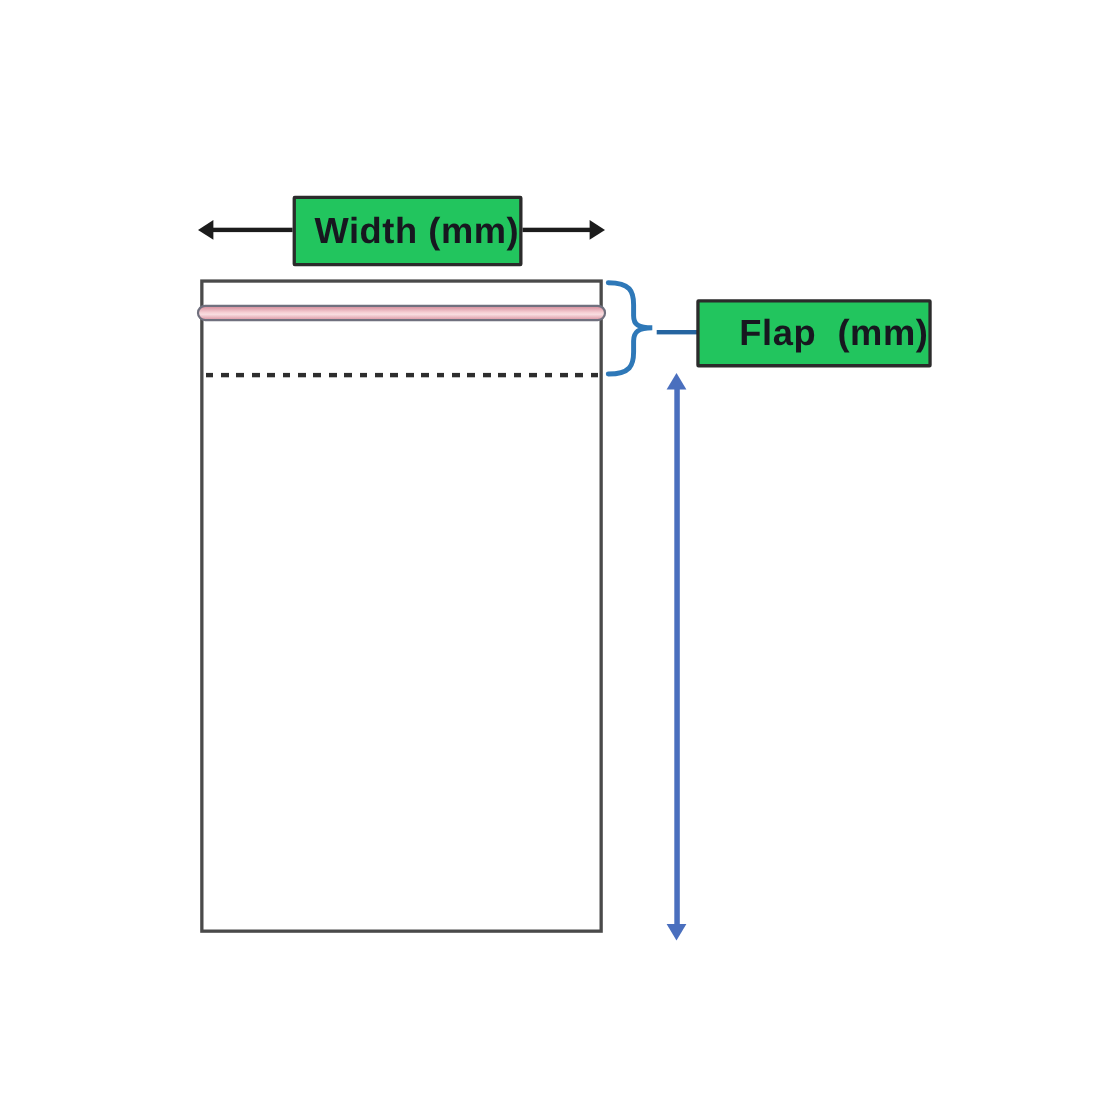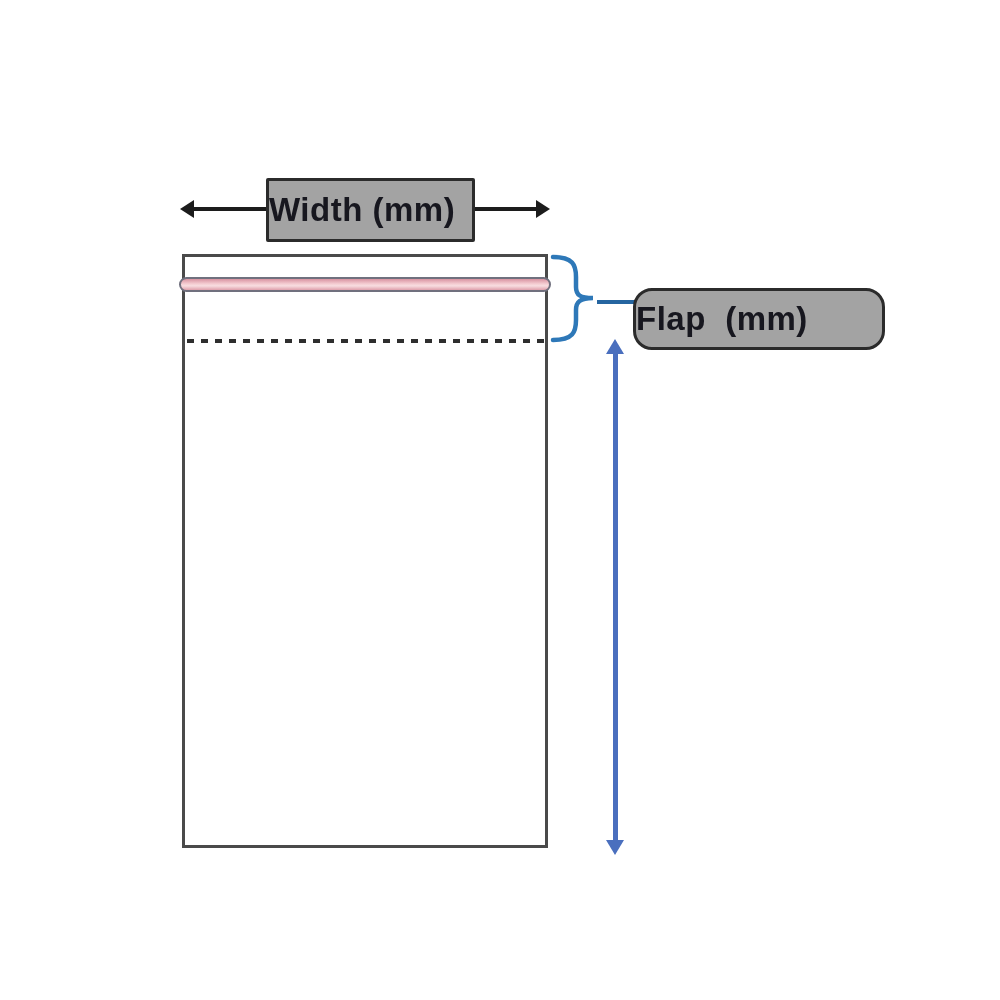--- a/index.html
+++ b/index.html
@@ -35,34 +35,34 @@
     position: absolute;
     left: 187px; top: 339px;
     width: 358px; height: 4px;
     background: repeating-linear-gradient(90deg, #2e2e2e 0px, #2e2e2e 7px, transparent 7px, transparent 14px);
   }
   
   .label-box {
     position: absolute;
     border: 3px solid #2b2b2b;
     border-radius: 2px;
-    background: #a3a3a3;
+    background: #22c55e;
     display: flex;
     align-items: center;
-    justify-content: flex-start;
+    justify-content: flex-end;
     font-weight: bold;
     font-size: 33px;
     color: #17171f;
     letter-spacing: 0.5px;
     white-space: pre;
     box-sizing: border-box;
     z-index: 3;
   }
   .width-box  { left: 266px; top: 178px; width: 209px; height: 64px; }
-  .flap-box   { left: 633px; top: 288px; width: 252px; height: 62px; border-radius: 19px; }
+  .flap-box   { left: 633px; top: 272px; width: 214px; height: 62px; }
   .length-box { left: 588px; top: 569px; width: 226px; height: 66px; }
 
   
   .h-line { position: absolute; height: 4px; background: #1c1c1c; }
   .warrow-line-left  { left: 192px; top: 207px; width: 74px; }
   .warrow-line-right { left: 475px; top: 207px; width: 63px; }
   .tri { position: absolute; width: 0; height: 0; }
   .warrow-head-left {
     left: 180px; top: 200px;
     border-top: 9px solid transparent;

